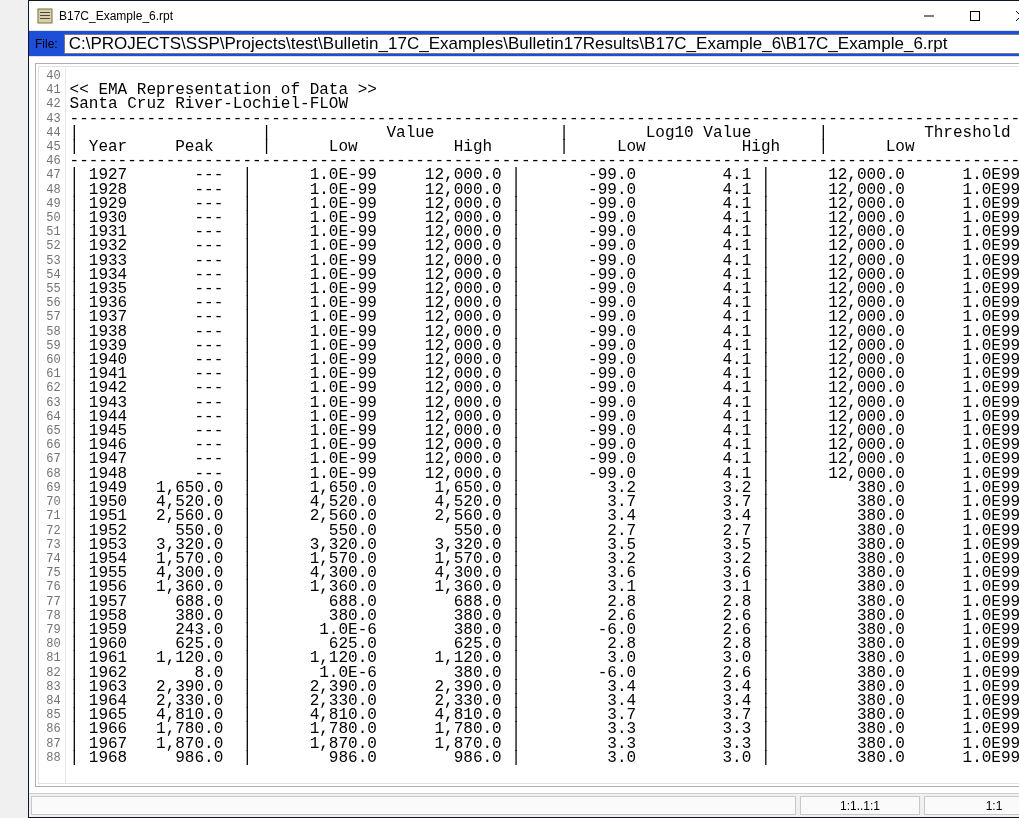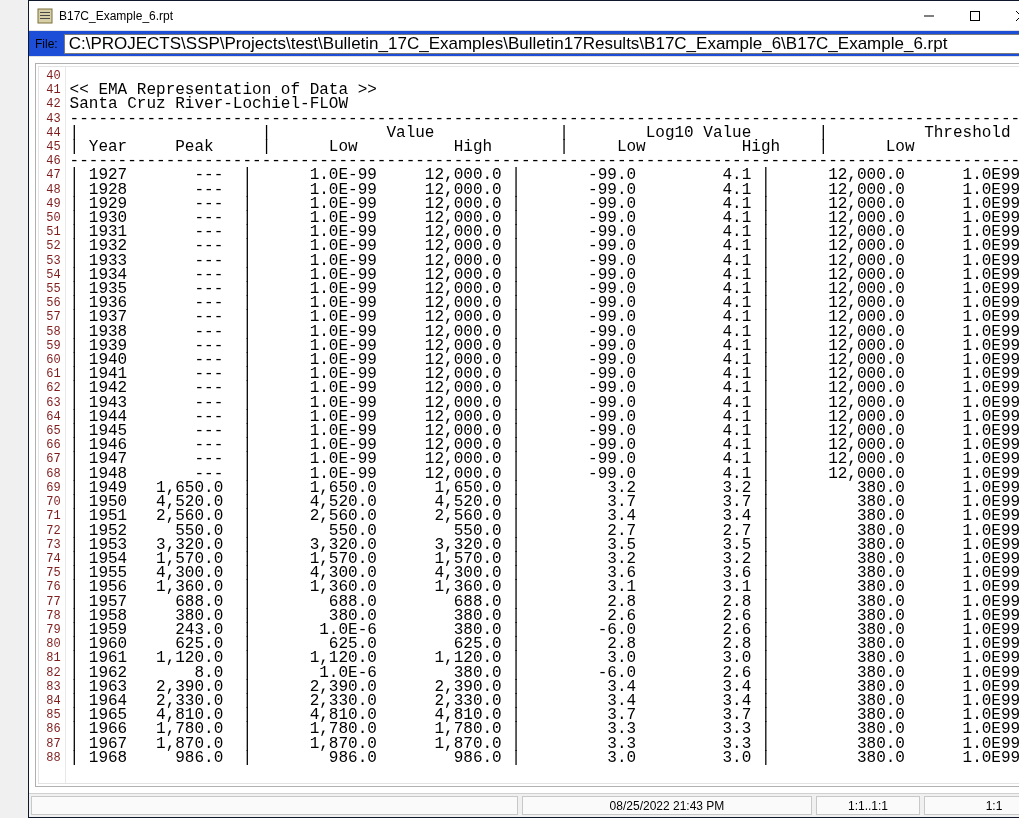--- a/index.html
+++ b/index.html
@@ -77,21 +77,21 @@
     flex: 1 1 auto;
     border: 1px solid #e3e3e3;
     margin: 2px;
     display: flex;
     overflow: hidden;
     position: relative;
   }
   .gutter {
     width: 28px;
     background: #fff;
-    color: #7f1d1d;
+    color: #737373;
     font-family: Consolas, "Courier New", monospace;
     font-size: 12px;
     line-height: 14.2px;
     text-align: right;
     padding: 2px 4px 2px 0;
     border-right: 1px solid #e8e8e8;
     white-space: pre;
     user-select: none;
   }
   .textarea {
@@ -131,21 +131,21 @@
   }
   .statusbar .cell {
     border: 1px solid #c8c8c8;
     background:#fafafa;
     margin: 2px;
     display:flex; align-items:center; justify-content:center;
     color:#000;
   }
   .statusbar .cell.wide { flex: 1 1 auto; justify-content:flex-start; padding-left:4px; }
   .statusbar .cell.ts { width: 290px; }
-  .statusbar .cell.sel { width: 104px; }
+  .statusbar .cell.sel { width: 120px; }
   .statusbar .cell.zoom { width: 120px; padding-left: 20px; }
   svg { display:block; }
 </style>
 </head>
 <body>
 
 <div class="window">
 
   <div class="titlebar">
     <span class="app-icon">
@@ -286,18 +286,17 @@
         <div class="track">
           <div class="thumb"></div>
         </div>
         <div class="arrow" style="position:absolute;bottom:0;left:0;right:0;">▼</div>
       </div>
     </div>
   </div>
 
   <div class="statusbar">
     <div class="cell wide"></div>
-    <div class="cell ts">08/25/2022 21:43 PM</div>
     <div class="cell sel">1:1..1:1</div>
     <div class="cell zoom">1:1</div>
   </div>
 
 </div>
 
 </body></html>

